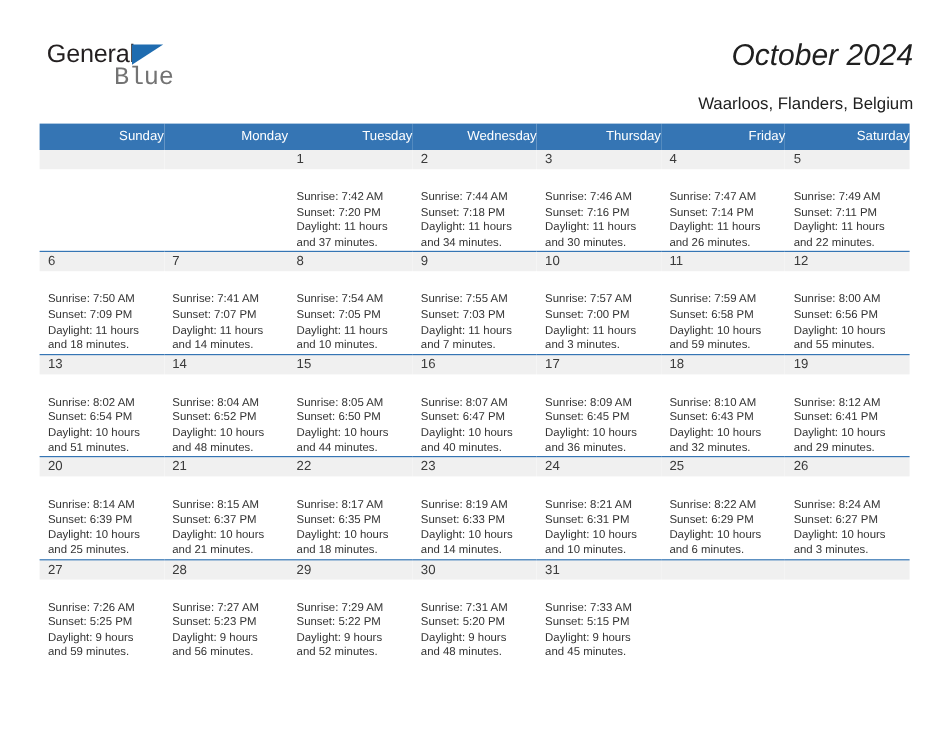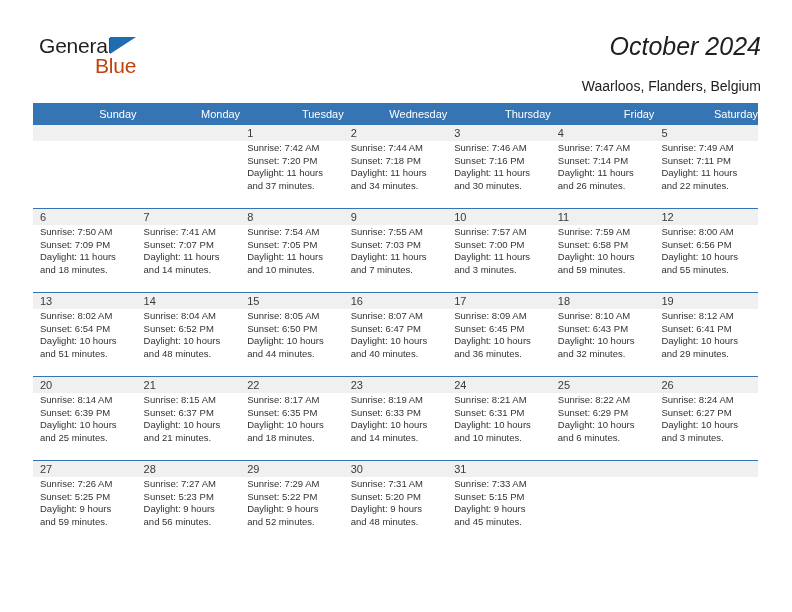--- a/index.html
+++ b/index.html
@@ -53,24 +53,24 @@
     width: 0;
     height: 0;
     border-left: 26px solid #1f6cb0;
     border-bottom: 17px solid transparent;
   }
   .logo-blue {
     position: absolute;
     left: 56px;
     top: 20px;
     font-size: 21px;
-    color: #c2410c;
+    color: #737373;
     letter-spacing: -0.2px;
     line-height: 24px;
-    font-family: Liberation Sans, sans-serif;
+    font-family: Liberation Mono, monospace;
   }
   .title {
     position: absolute;
     right: 35px;
     top: 32px;
     font-size: 25px;
     color: #202020;
     text-align: right;
     white-space: nowrap;
     font-style: italic;
@@ -121,21 +121,21 @@
     display: block;
     background: #f0f0f0;
     height: 16px;
     line-height: 16px;
     padding-left: 7px;
     font-size: 11px;
     color: #3a3a3a;
   }
   .info {
     display: block;
-    padding: 1px 5px 0 7px;
+    padding: 18px 5px 0 7px;
     font-size: 9.5px;
     line-height: 12.6px;
     color: #333333;
   }
   .info .ln {
     display: block;
     white-space: nowrap;
   }
   td.empty .daynum {
     background: #f0f0f0;

